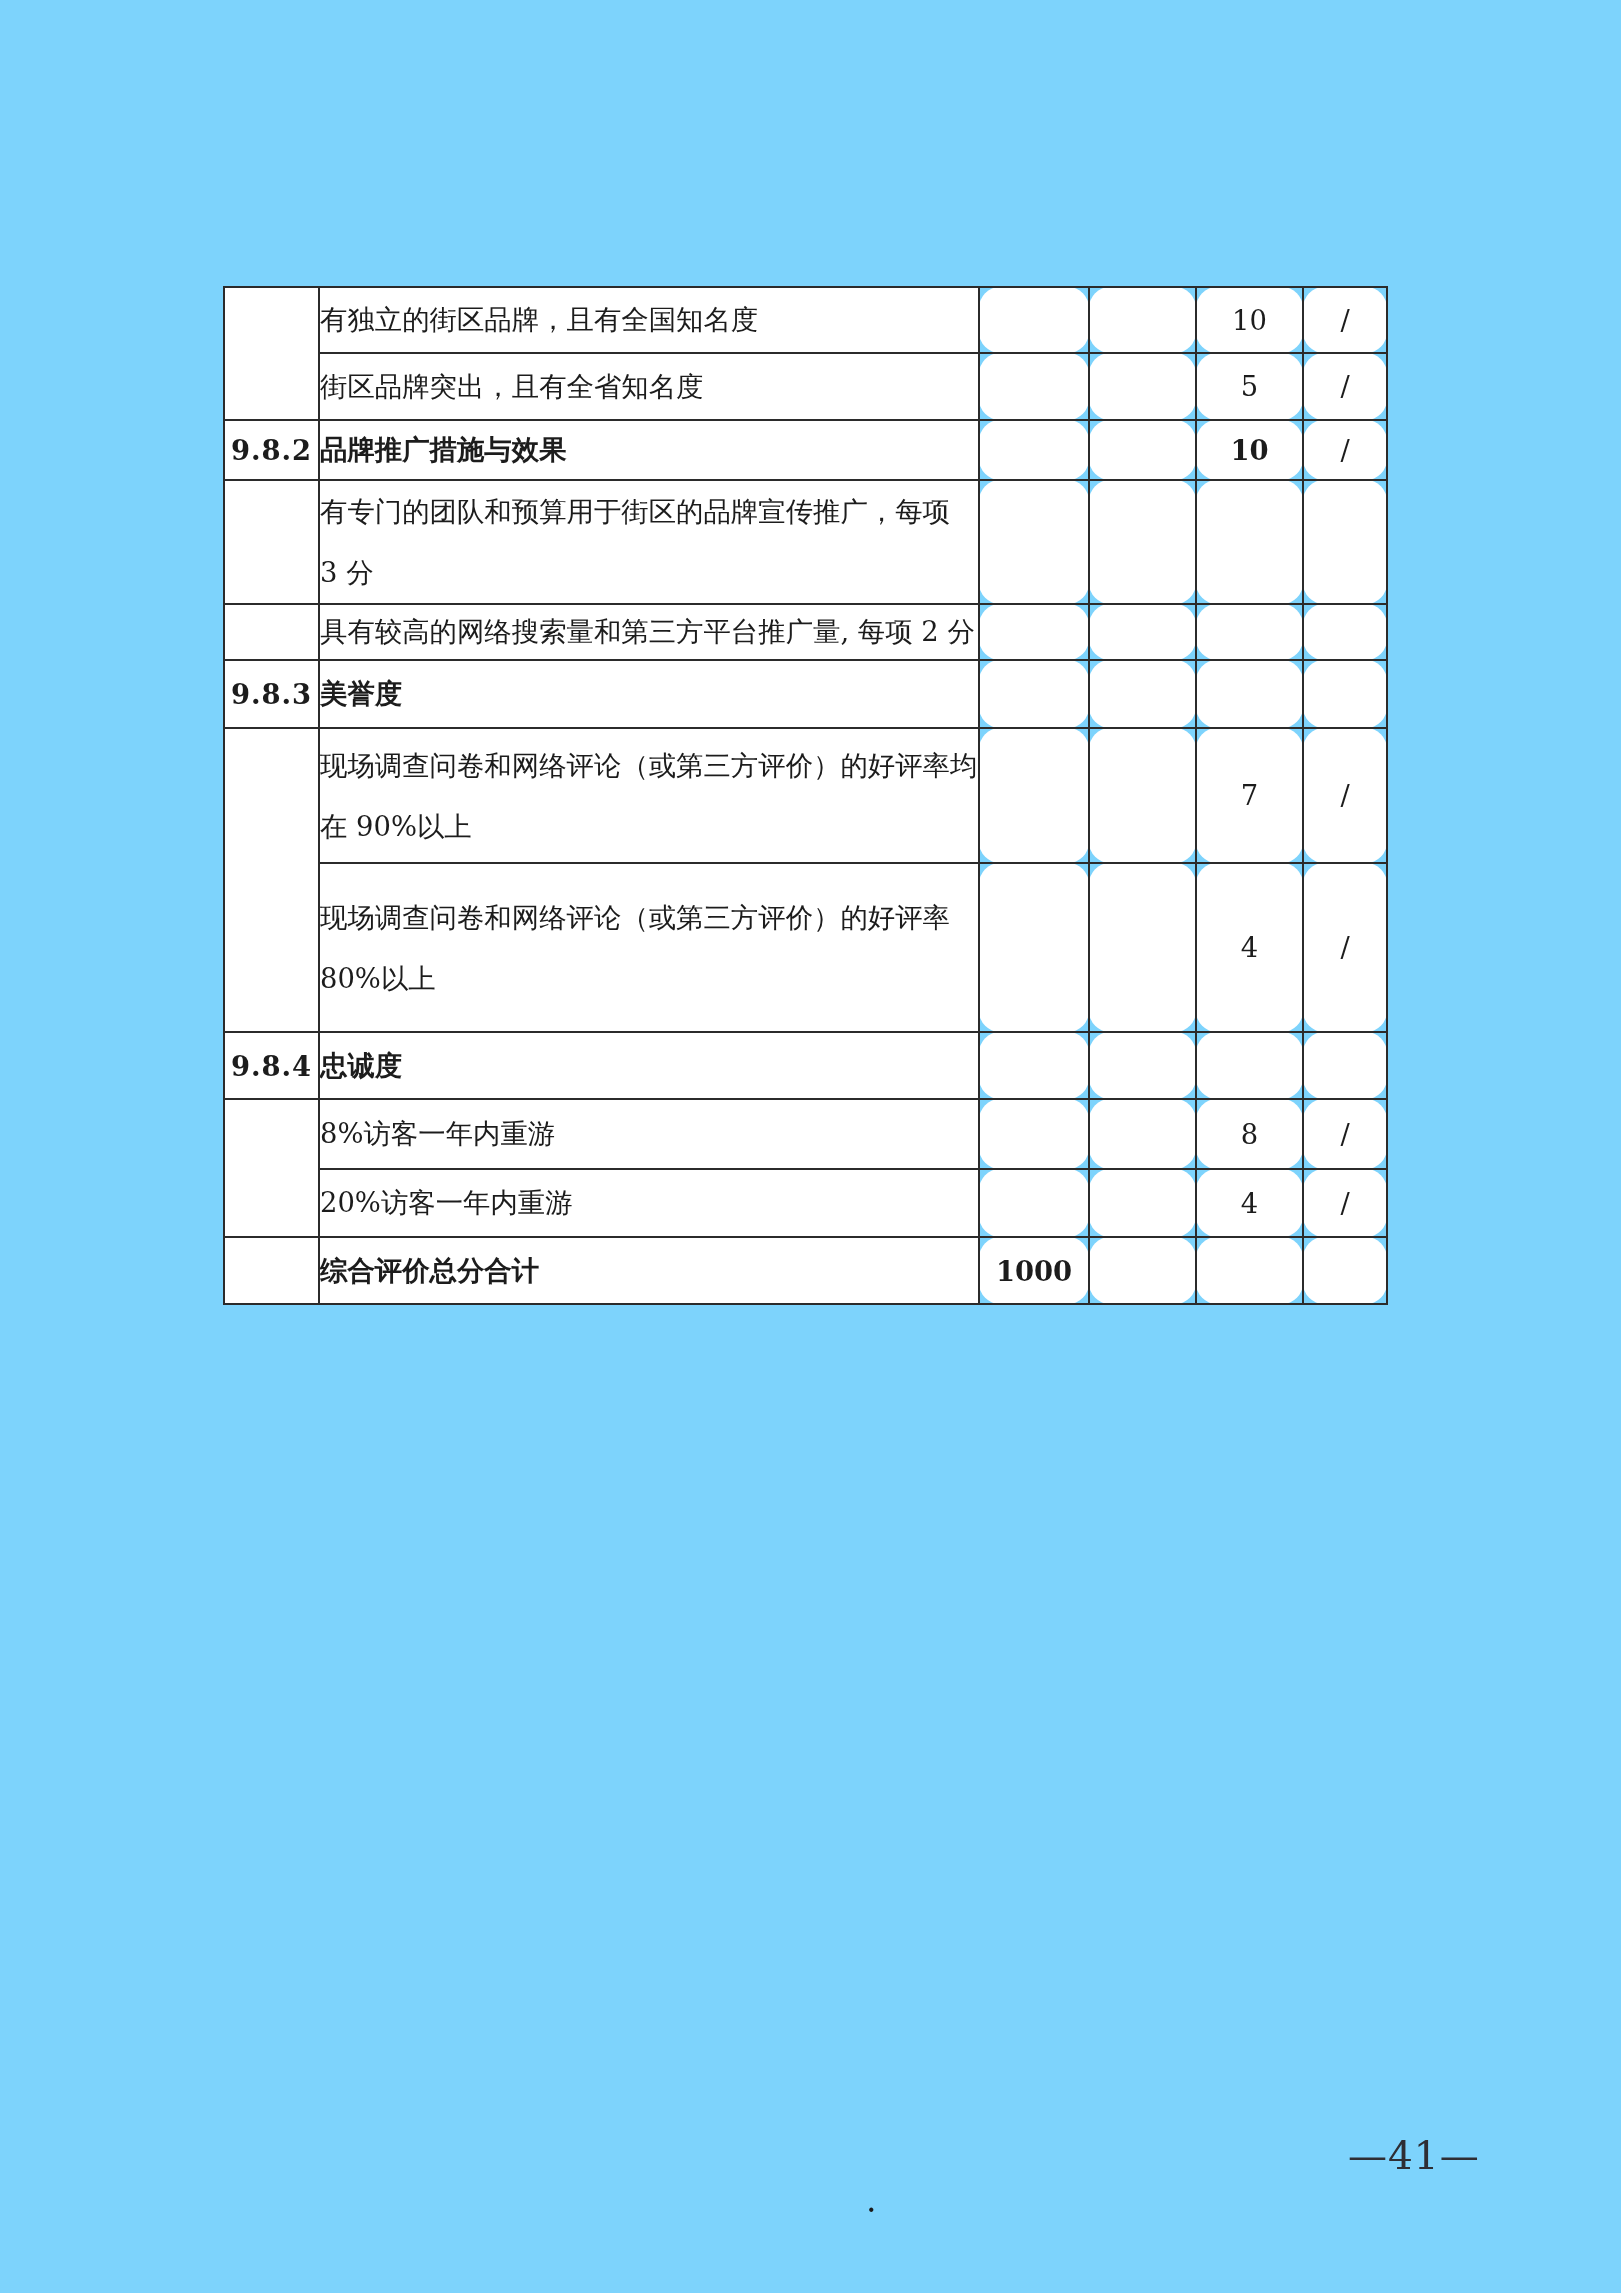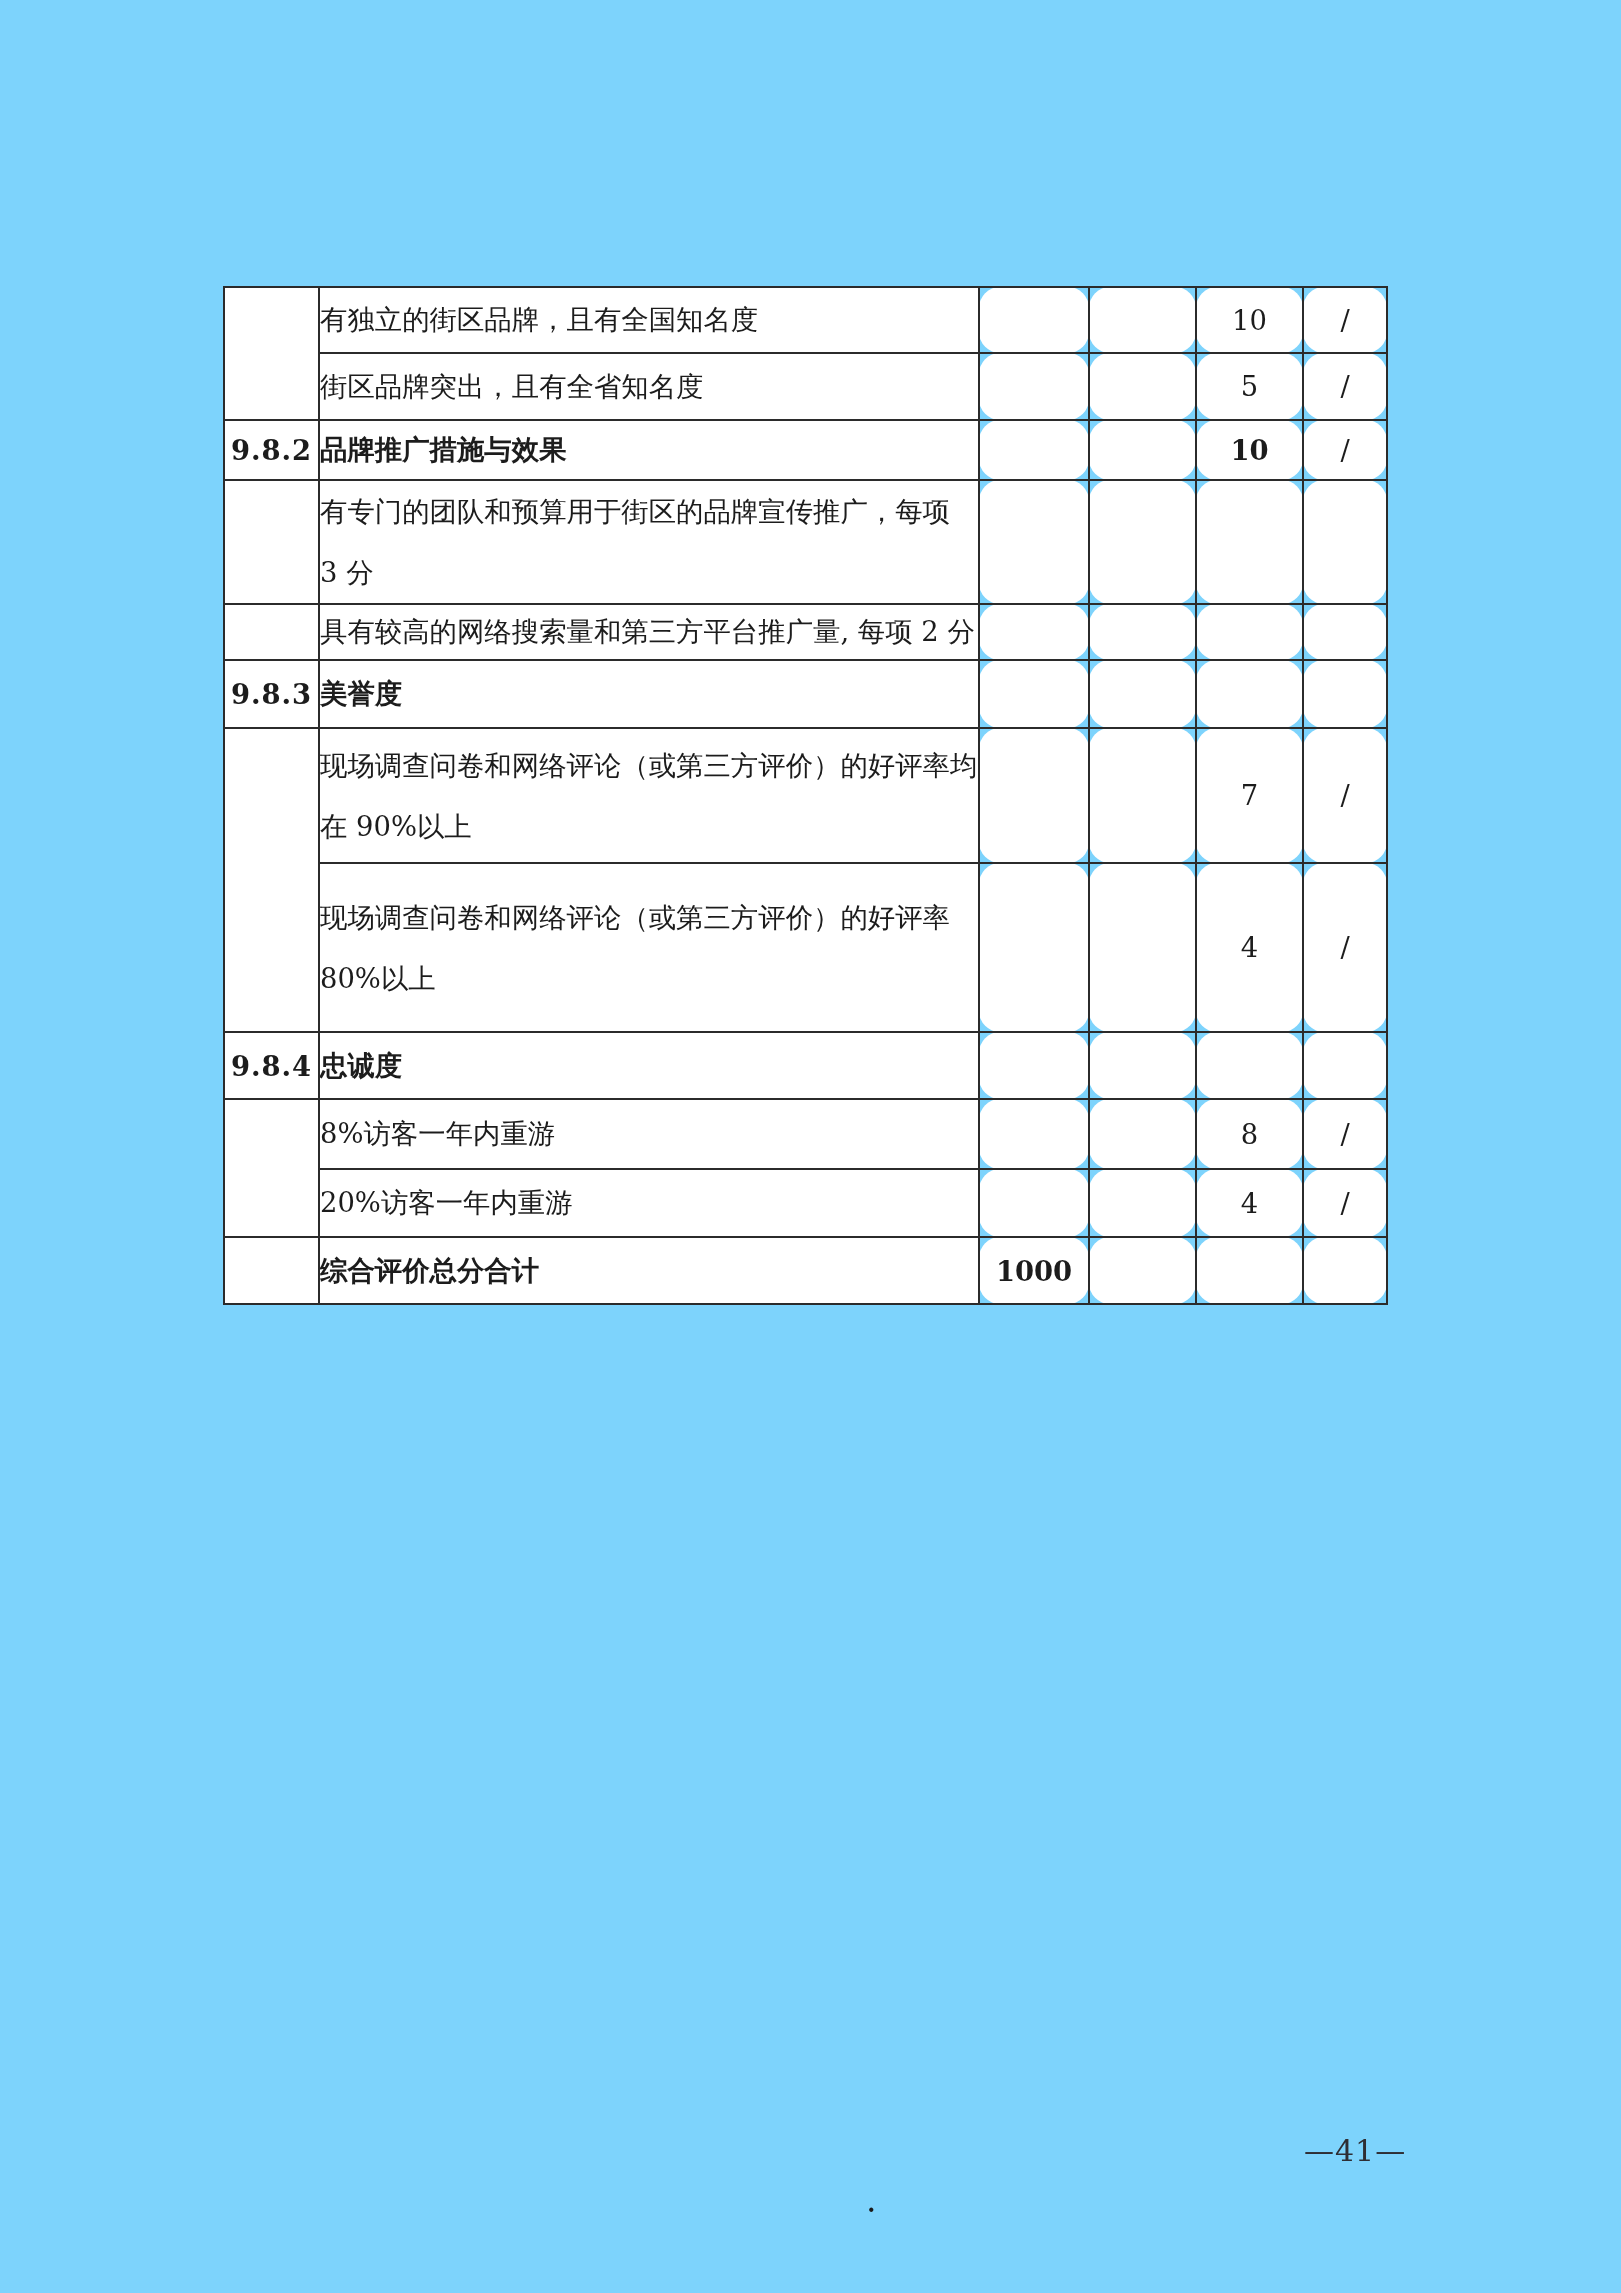--- a/index.html
+++ b/index.html
@@ -52,23 +52,23 @@
     font-weight: bold;
     
     background-image: repeating-linear-gradient(45deg, rgba(255,255,255,0.05) 0 2px, rgba(0,0,0,0.05) 2px 3.9px);
   }
   .line {
     line-height: 61px;
     white-space: nowrap;
   }
   .page-number {
     position: absolute;
-    left: 1304px;
+    left: 1348px;
     top: 2133px;
-    font-size: 30px;
+    font-size: 39px;
     color: #2e2e34;
     letter-spacing: 1px;
     white-space: nowrap;
   }
   .stray-dot {
     position: absolute;
     left: 866px;
     top: 2184px;
     font-size: 33px;
     color: #1a1a1a;

